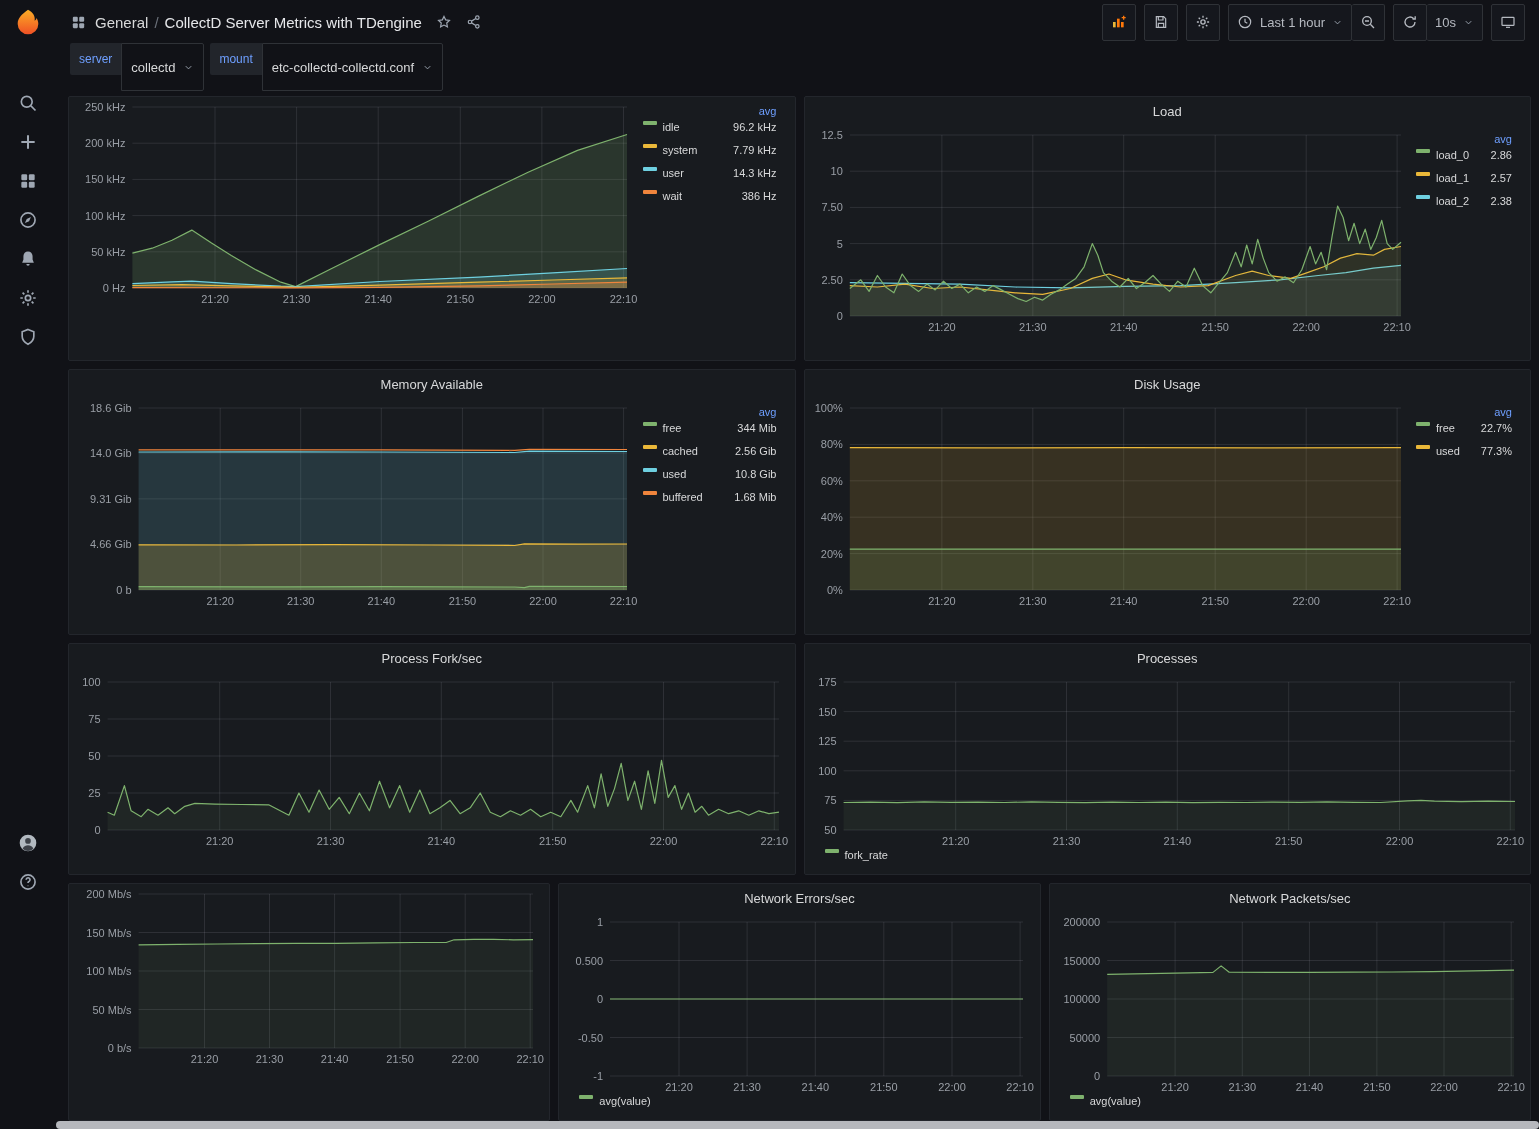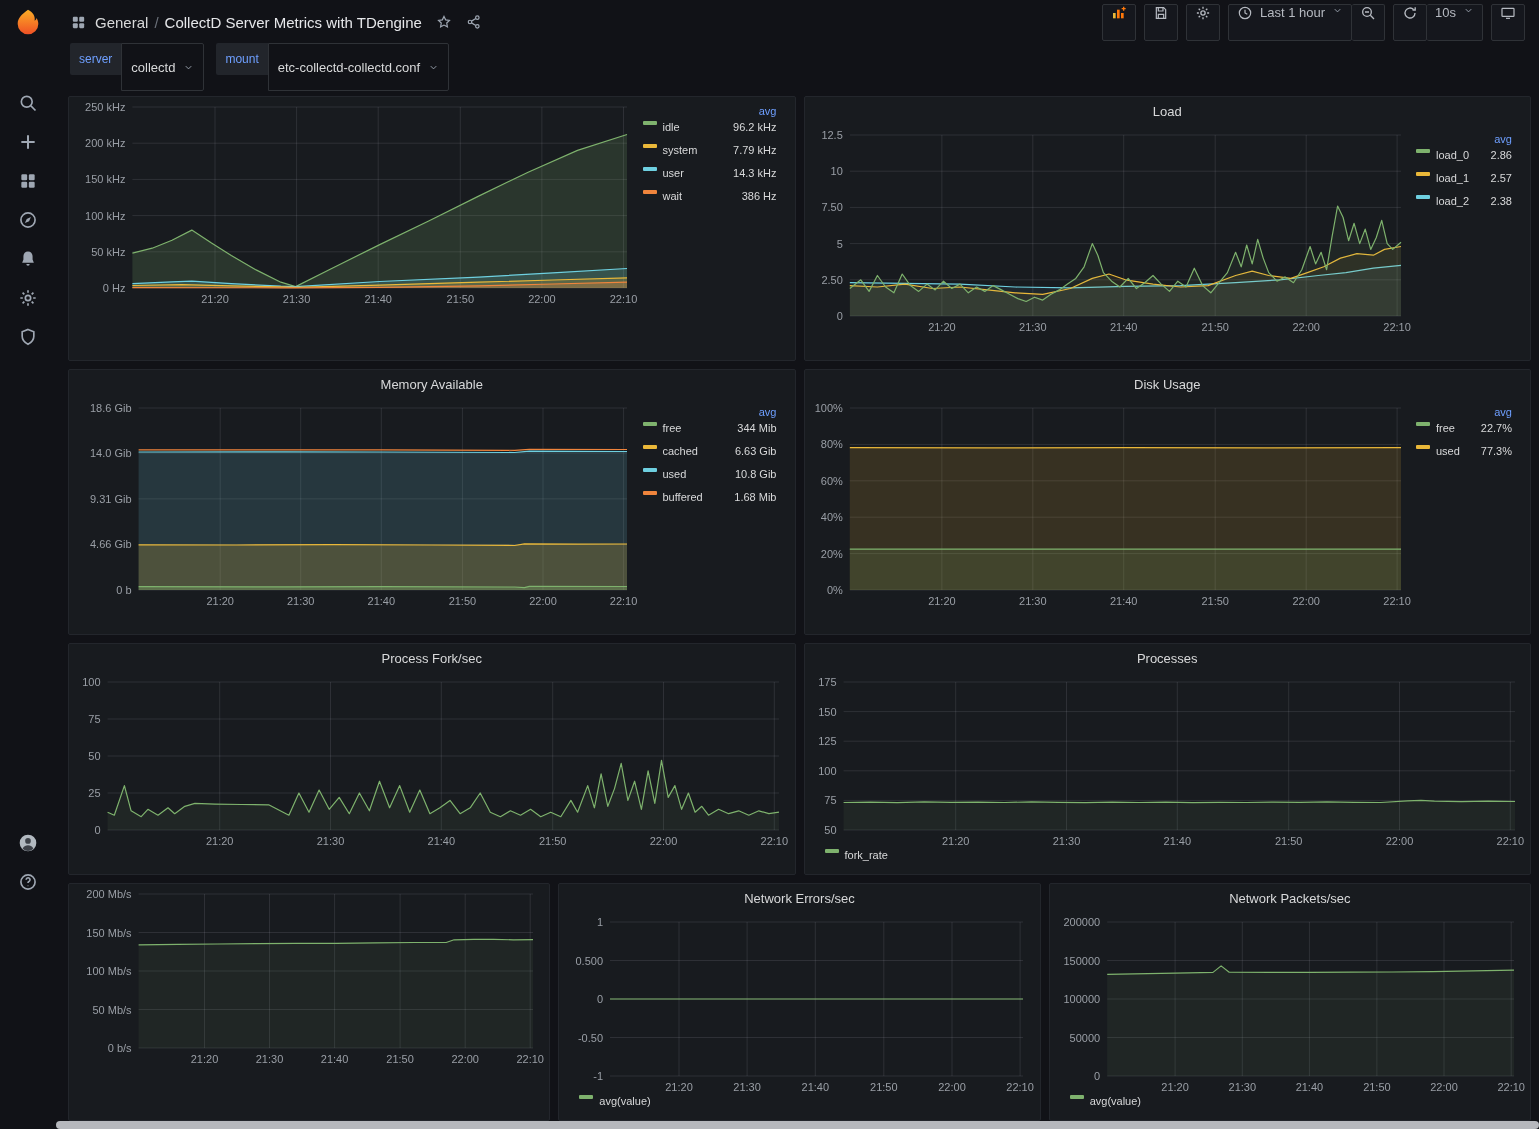--- a/index.html
+++ b/index.html
@@ -19,28 +19,28 @@
   .bc-icon{color:#9fa7b3;display:flex;cursor:pointer}
   .bc-icon svg{width:17px;height:17px}
   .bc-section{color:#d8d9da;font-size:15px;cursor:pointer}
   .bc-sep{color:#6c717a;font-size:15px;margin:0 -2px}
   .bc-title{color:#e6e7ea;font-size:15px}
   .nav-ic{color:#9fa7b3;display:flex;margin-left:6px;cursor:pointer}
   .nav-ic svg{width:16px;height:16px}
   .tb-right{margin-left:auto;display:flex;align-items:center;gap:8px}
   .btn-group{display:flex}
   .btn-group .tbtn+.tbtn{border-left:none}
-  .tbtn{height:37px;display:flex;gap:7px;padding:0 8px;background:#15171d;
+  .tbtn{height:37px;display:flex;align-items:center;gap:7px;padding:0 8px;background:#15171d;
     border:1px solid #2f3237;border-radius:2px;color:#b6bac1;font-size:13px;cursor:pointer;
     font-family:inherit}
   .tbtn svg{width:16px;height:16px}
   .tbtn .chev svg{width:11px;height:11px}
   .chev{display:flex;color:#9fa7b3}
   
-  .submenu{height:46px;flex:none;display:flex;align-items:center;gap:12px;padding:0 14px}
+  .submenu{height:46px;flex:none;display:flex;align-items:center;gap:6px;padding:0 14px}
   .var{display:flex;align-items:stretch}
   .var-label{display:flex;align-items:center;background:#22252b;color:#6e9fff;padding:0 9px;
     border-radius:2px 0 0 2px;font-size:12px;height:32px}
   .var-value{display:flex;align-items:center;gap:8px;background:#111217;border:1px solid #2f3237;
     padding:0 9px;color:#d8d9da;font-size:13px;border-radius:0 2px 2px 0;height:48px;cursor:pointer}
   .var-value .chev svg{width:11px;height:11px}
   
   .dash{flex:1;min-height:0;padding:6px 8px 0 12px;display:flex;flex-direction:column;gap:8px}
   .row{display:grid;gap:8px}
   .row1{grid-template-columns:1fr 1fr;height:265px}
@@ -446,21 +446,21 @@
         <div class="legend-avg-head">avg</div>
         <div class="legend-items">
                   <div class="legend-item">
                     <span class="swatch" style="background: rgb(126, 178, 109);"></span>
                     <span class="s-name">free</span>
                     <span class="s-avg">344 Mib</span>
                   </div>
                   <div class="legend-item">
                     <span class="swatch" style="background: rgb(234, 184, 57);"></span>
                     <span class="s-name">cached</span>
-                    <span class="s-avg">6.63 Gib</span>
+                    <span class="s-avg">2.56 Gib</span>
                   </div>
                   <div class="legend-item">
                     <span class="swatch" style="background: rgb(110, 208, 224);"></span>
                     <span class="s-name">used</span>
                     <span class="s-avg">10.8 Gib</span>
                   </div>
                   <div class="legend-item">
                     <span class="swatch" style="background: rgb(239, 132, 60);"></span>
                     <span class="s-name">buffered</span>
                     <span class="s-avg">1.68 Mib</span>

